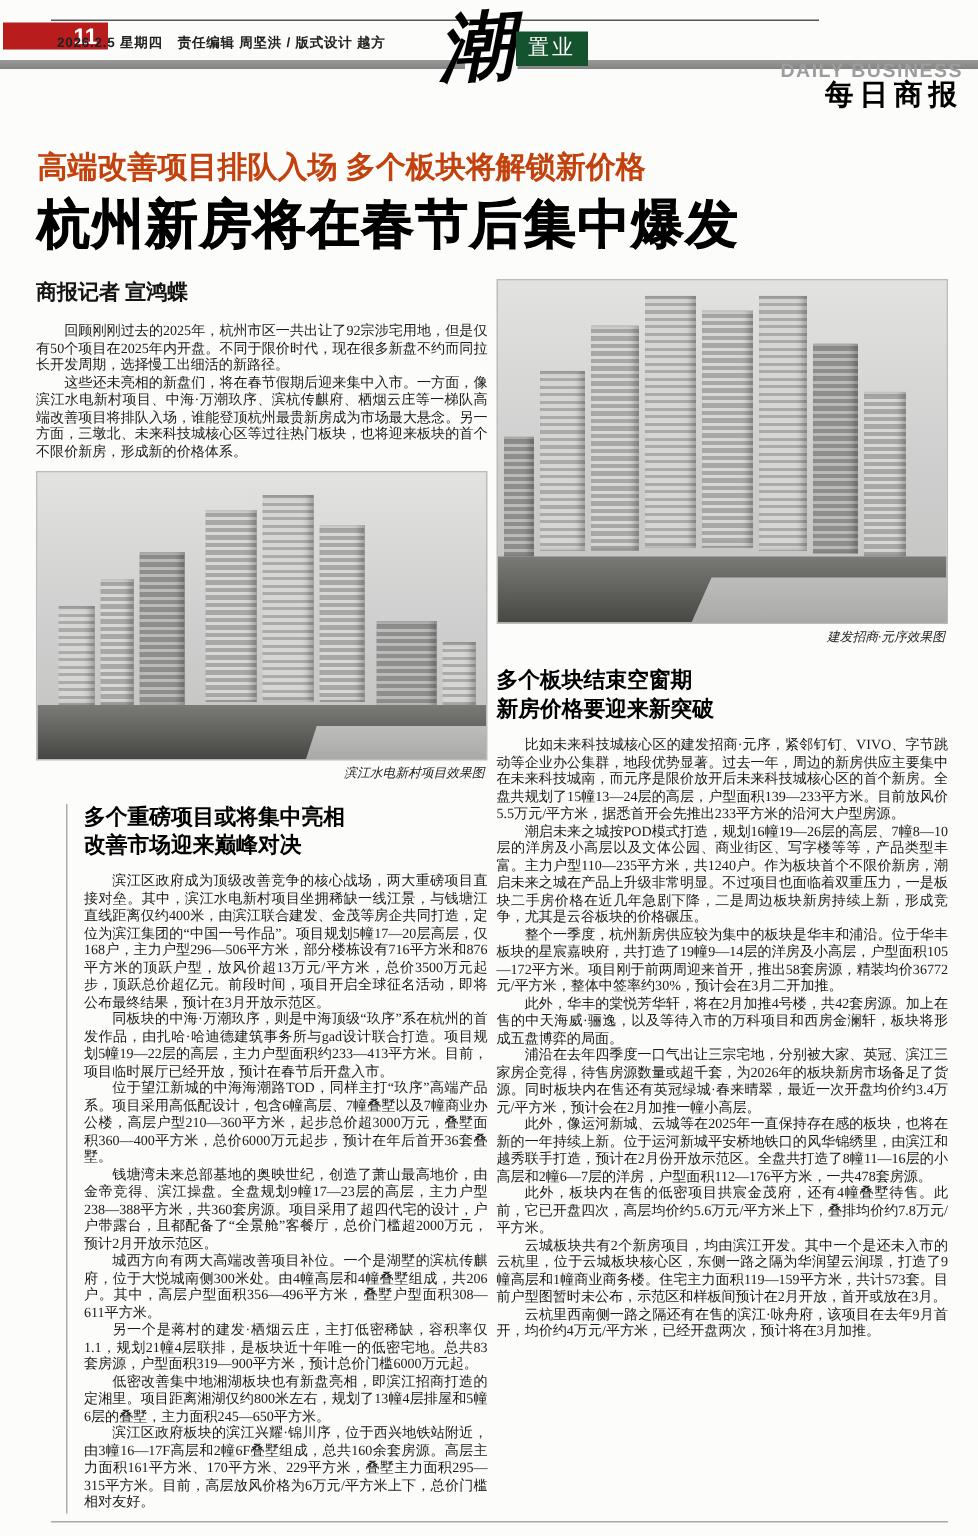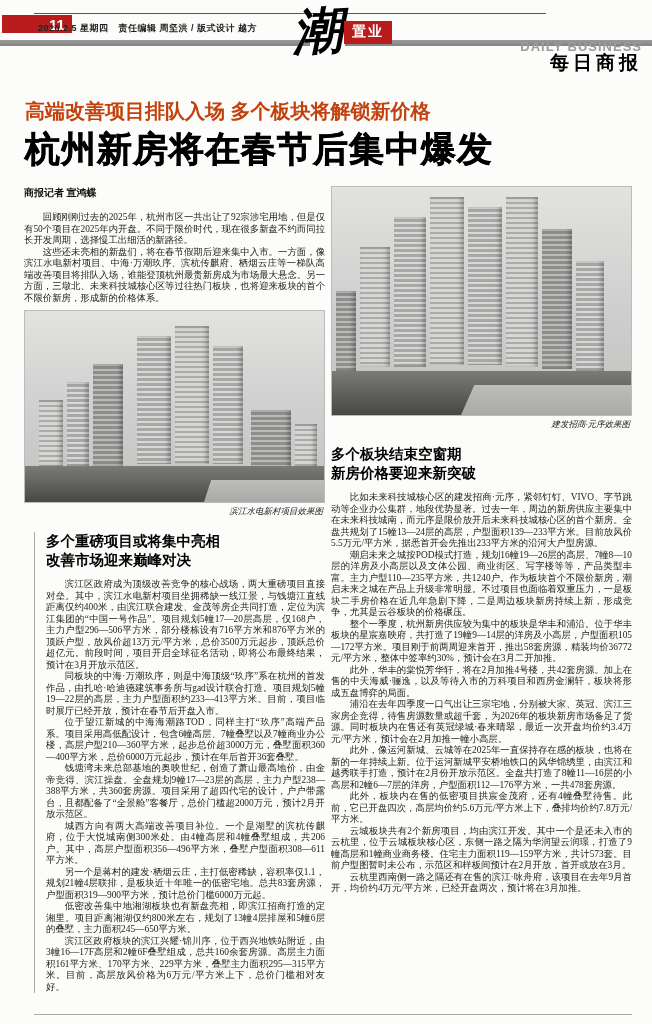--- a/index.html
+++ b/index.html
@@ -16,44 +16,44 @@
     display:flex;align-items:center;justify-content:center;padding-left:40px;}
   .dateline{position:absolute;left:38px;top:22px;font-family:"Liberation Sans",sans-serif;
     font-size:9px;font-weight:bold;color:#222;letter-spacing:.5px;}
   .dateline span{margin-right:10px;}
   .bar{position:absolute;top:40px;height:6px;background:linear-gradient(#9a9a9a,#838383);}
   .bar-l{left:0;width:310px;}
   .bar-r{left:345px;width:307px;}
   .masthead{position:absolute;left:292px;top:-2px;width:60px;height:58px;
     font-family:"DejaVu Serif",serif;font-size:50px;font-weight:bold;font-style:italic;
     transform:rotate(-3deg);color:#000;}
-  .mast-sec{position:absolute;left:344px;top:21px;background:#b91c1c;color:#fff;
-    font-family:"Liberation Sans",sans-serif;font-weight:bold;font-size:14px;
+  .mast-sec{position:absolute;left:344px;top:21px;background:#14532d;color:#fff;
+    font-family:"Liberation Sans",sans-serif;font-weight:normal;font-size:14px;
     padding:2px 8px 3px;letter-spacing:2px;}
   .paper-en{position:absolute;right:10px;top:3px;color:#9c9c9c;
     font-family:"Liberation Sans",sans-serif;font-weight:bold;font-size:13px;letter-spacing:1px;margin-top:36px;}
   .paper-cn{position:absolute;right:10px;top:19px;color:#000;
     font-family:"Liberation Sans",sans-serif;font-weight:bold;font-size:19px;letter-spacing:4px;margin-top:31px;}
   
   .kicker{position:absolute;left:25px;top:98px;width:610px;
     font-family:"Liberation Sans",sans-serif;font-weight:bold;font-size:20px;color:#c2410c;}
   .mainhead{position:absolute;left:25px;top:126px;width:615px;
     font-family:"Liberation Sans",sans-serif;font-weight:900;font-size:35px;
     letter-spacing:1px;color:#000;-webkit-text-stroke:.6px #000;}
   
   .col{position:absolute;top:186px;width:301px;}
   .col-left{left:24px;}
   .col-right{left:331px;}
-  .byline{font-size:10px;font-weight:bold;margin-bottom:12px;}
+  .byline{font-size:14px;font-weight:bold;margin-bottom:12px;}
   .body-text p{margin:0;text-indent:2em;font-size:9.4px;line-height:11.5px;
     text-align:justify;color:#1b1b1b;}
   .caption{font-size:8.5px;font-style:italic;text-align:right;color:#222;margin:3px 2px 0 0;}
   .subhead{font-family:"Liberation Sans",sans-serif;font-weight:bold;font-size:14.5px;
     line-height:19px;color:#000;margin:14px 0 9px 0;}
-  .left-boxed{border-left:1px solid #a9a9a9;margin-left:10px;padding-left:11px;margin-top:4px;}
+  .left-boxed{border-left:1px solid #a9a9a9;margin-left:20px;padding-left:11px;margin-top:4px;}
   .bottom-rule{position:absolute;left:34px;top:1014px;width:598px;height:1px;background:#a9a9a9;}
   
   .photo{position:relative;overflow:hidden;width:301px;
     background:linear-gradient(#e2e2e0 0%,#cecece 55%,#c2c2c0 100%);
     border:1px solid #bbb;box-sizing:border-box;}
   .photo-left{height:193px;margin-top:6px;}
   .photo-right{height:230px;}
   .bldg{position:absolute;background:
     repeating-linear-gradient(to bottom,rgba(255,255,255,.55) 0 2px,rgba(0,0,0,0) 2px 5px),
     #a8a8a6;box-shadow:inset -3px 0 4px rgba(0,0,0,.25);}

